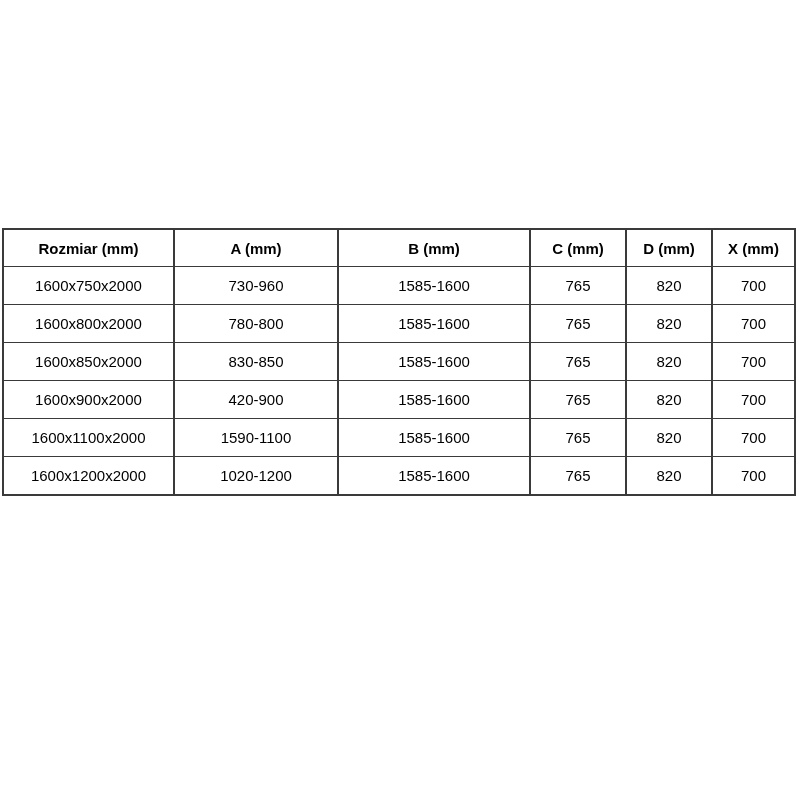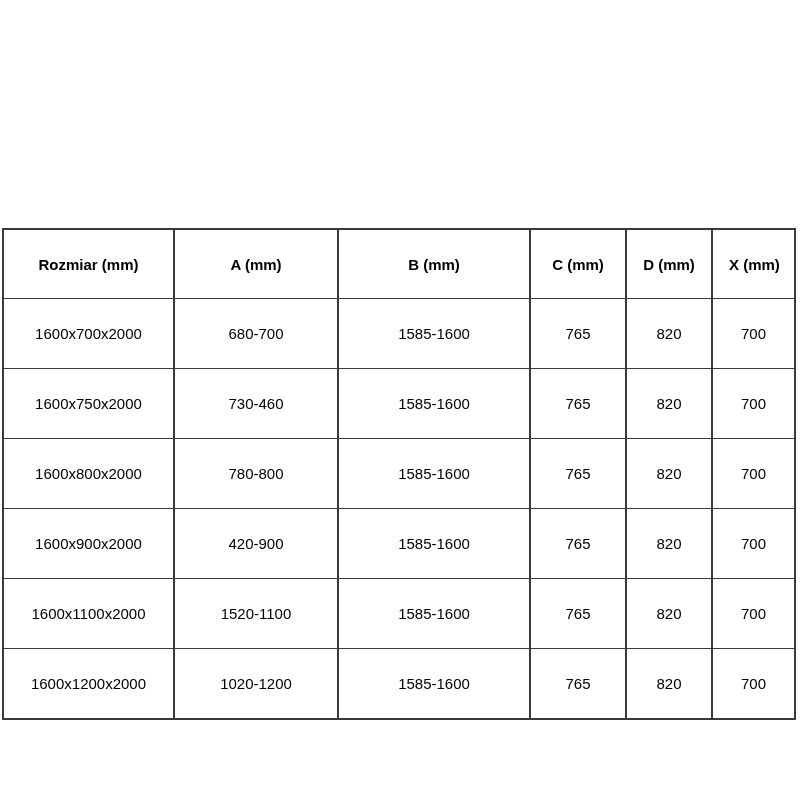--- a/index.html
+++ b/index.html
@@ -28,21 +28,21 @@
     background: #ffffff;
   }
   table.spec-table th,
   table.spec-table td {
     border-top: 1px solid #3a3a3a;
     border-bottom: 1px solid #3a3a3a;
     border-left: 2px solid #3a3a3a;
     border-right: 2px solid #3a3a3a;
     text-align: center;
     vertical-align: middle;
-    padding: 16px;
+    padding: 0;
     color: #000000;
     font-size: 15px;
     white-space: nowrap;
     overflow: hidden;
   }
   table.spec-table thead th {
     height: 36px;
     font-weight: bold;
   }
   table.spec-table tbody td {
@@ -68,54 +68,54 @@
         <th>Rozmiar (mm)</th>
         <th>A (mm)</th>
         <th>B (mm)</th>
         <th>C (mm)</th>
         <th>D (mm)</th>
         <th>X (mm)</th>
       </tr>
     </thead>
     <tbody>
         <tr>
-          <td>1600x700x2000</td>
-          <td>680-700</td>
-          <td>1585-1600</td>
-          <td>765</td>
-          <td>820</td>
-          <td>700</td>
-        </tr>
-        <tr>
           <td>1600x750x2000</td>
-          <td>730-460</td>
+          <td>730-960</td>
           <td>1585-1600</td>
           <td>765</td>
           <td>820</td>
           <td>700</td>
         </tr>
         <tr>
           <td>1600x800x2000</td>
           <td>780-800</td>
+          <td>1585-1600</td>
+          <td>765</td>
+          <td>820</td>
+          <td>700</td>
+        </tr>
+        <tr>
+          <td>1600x850x2000</td>
+          <td>830-850</td>
           <td>1585-1600</td>
           <td>765</td>
           <td>820</td>
           <td>700</td>
         </tr>
         <tr>
           <td>1600x900x2000</td>
           <td>420-900</td>
           <td>1585-1600</td>
           <td>765</td>
           <td>820</td>
           <td>700</td>
         </tr>
         <tr>
           <td>1600x1100x2000</td>
-          <td>1520-1100</td>
+          <td>1590-1100</td>
           <td>1585-1600</td>
           <td>765</td>
           <td>820</td>
           <td>700</td>
         </tr>
         <tr>
           <td>1600x1200x2000</td>
           <td>1020-1200</td>
           <td>1585-1600</td>
           <td>765</td>

